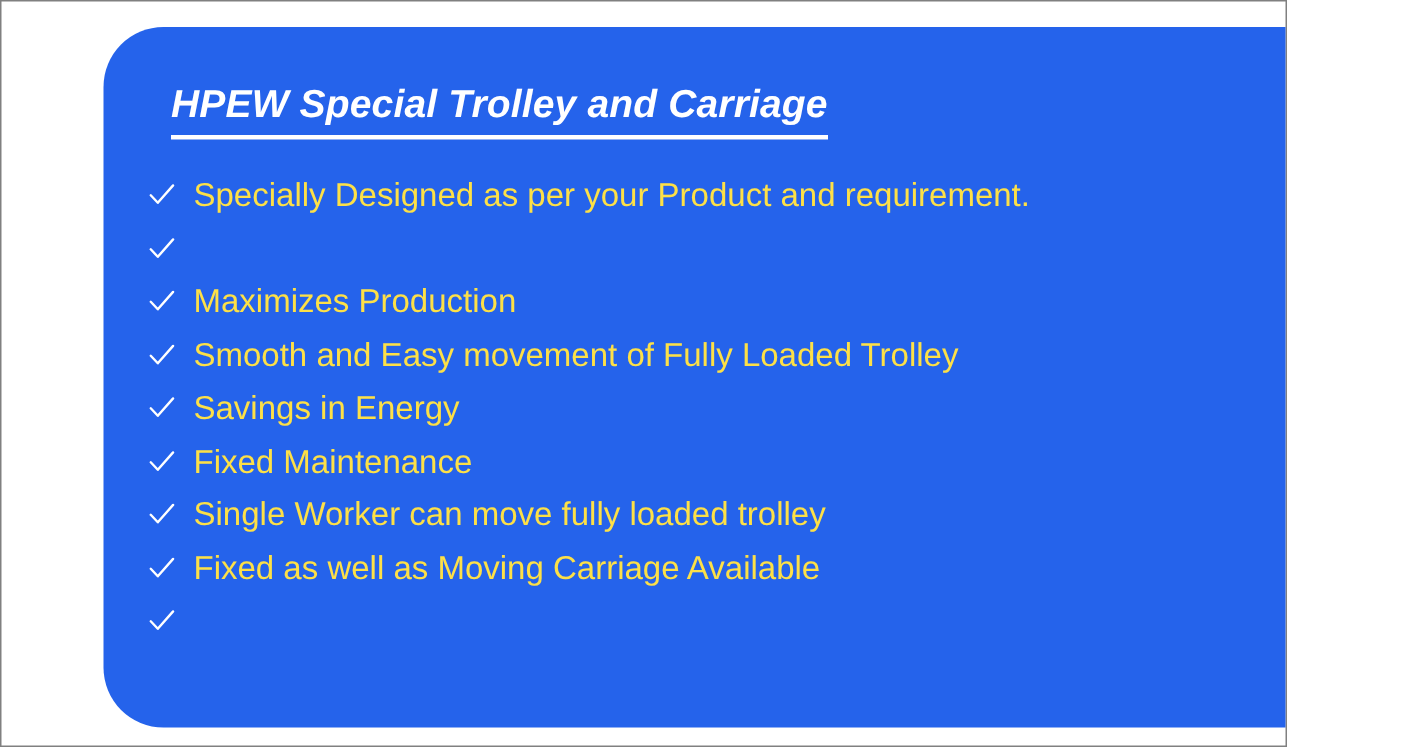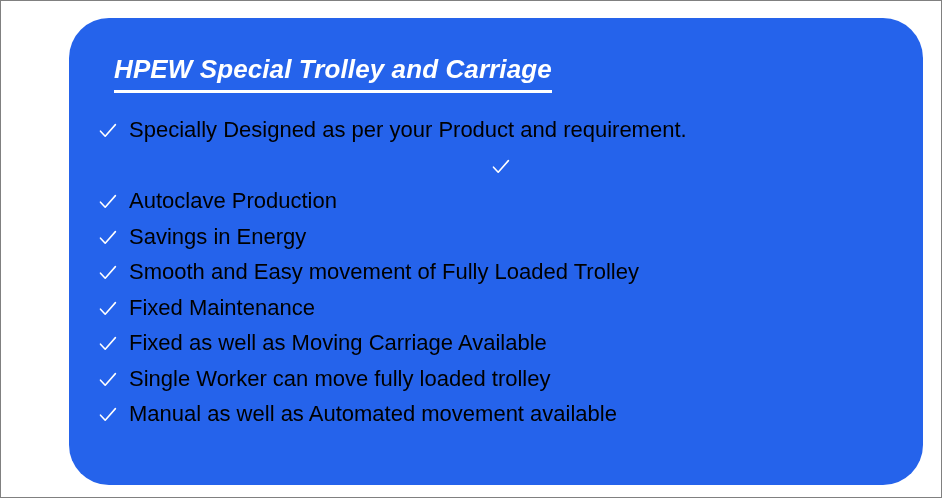--- a/index.html
+++ b/index.html
@@ -6,21 +6,21 @@
     margin: 0;
     padding: 0;
     background: #ffffff;
   }
   body {
     font-family: "Liberation Sans", sans-serif;
   }
 
   .slide {
     position: relative;
-    width: 942px;
+    width: 858px;
     height: 498px;
     box-sizing: border-box;
     background: #ffffff;
     border: 1px solid #808080;
     overflow: hidden;
   }
 
   .blue-panel {
     position: absolute;
     left: 68px;
@@ -57,25 +57,24 @@
     right: 8px;
     margin: 0;
     padding: 0;
     list-style: none;
   }
 
   .bullet-item {
     display: flex;
     align-items: flex-start;
     height: 35.5px;
-    color: #000000;
+    color: #fde047;
     font-size: 22px;
     line-height: 30px;
     white-space: nowrap;
-    justify-content: center;
   }
 
   .check-icon {
     flex: 0 0 auto;
     width: 32px;
     display: block;
     text-align: left;
     color: #ffffff;
     font-size: 19px;
     line-height: 30px;
@@ -121,72 +120,71 @@
           </svg>
         </span>
       </li>
 
       <li class="bullet-item">
         <span class="check-icon">
           <svg width="18" height="16" viewBox="0 0 18 16" aria-hidden="true">
             <path d="M1.5 8.2 L6.2 13.2 L16.4 1.6" fill="none" stroke="#ffffff" stroke-width="1.6" stroke-linecap="round" stroke-linejoin="round"></path>
           </svg>
         </span>
-        <span class="bullet-text">Autoclave Production</span>
+        <span class="bullet-text">Maximizes Production</span>
+      </li>
+
+      <li class="bullet-item">
+        <span class="check-icon">
+          <svg width="18" height="16" viewBox="0 0 18 16" aria-hidden="true">
+            <path d="M1.5 8.2 L6.2 13.2 L16.4 1.6" fill="none" stroke="#ffffff" stroke-width="1.6" stroke-linecap="round" stroke-linejoin="round"></path>
+          </svg>
+        </span>
+        <span class="bullet-text">Smooth and Easy movement of Fully Loaded Trolley</span>
       </li>
 
       <li class="bullet-item">
         <span class="check-icon">
           <svg width="18" height="16" viewBox="0 0 18 16" aria-hidden="true">
             <path d="M1.5 8.2 L6.2 13.2 L16.4 1.6" fill="none" stroke="#ffffff" stroke-width="1.6" stroke-linecap="round" stroke-linejoin="round"></path>
           </svg>
         </span>
         <span class="bullet-text">Savings in Energy</span>
       </li>
 
       <li class="bullet-item">
         <span class="check-icon">
           <svg width="18" height="16" viewBox="0 0 18 16" aria-hidden="true">
             <path d="M1.5 8.2 L6.2 13.2 L16.4 1.6" fill="none" stroke="#ffffff" stroke-width="1.6" stroke-linecap="round" stroke-linejoin="round"></path>
           </svg>
         </span>
-        <span class="bullet-text">Smooth and Easy movement of Fully Loaded Trolley</span>
+        <span class="bullet-text">Fixed Maintenance</span>
       </li>
 
       <li class="bullet-item">
         <span class="check-icon">
           <svg width="18" height="16" viewBox="0 0 18 16" aria-hidden="true">
             <path d="M1.5 8.2 L6.2 13.2 L16.4 1.6" fill="none" stroke="#ffffff" stroke-width="1.6" stroke-linecap="round" stroke-linejoin="round"></path>
           </svg>
         </span>
-        <span class="bullet-text">Fixed Maintenance</span>
+        <span class="bullet-text">Single Worker can move fully loaded trolley</span>
       </li>
 
       <li class="bullet-item">
         <span class="check-icon">
           <svg width="18" height="16" viewBox="0 0 18 16" aria-hidden="true">
             <path d="M1.5 8.2 L6.2 13.2 L16.4 1.6" fill="none" stroke="#ffffff" stroke-width="1.6" stroke-linecap="round" stroke-linejoin="round"></path>
           </svg>
         </span>
         <span class="bullet-text">Fixed as well as Moving Carriage Available</span>
       </li>
 
       <li class="bullet-item">
         <span class="check-icon">
           <svg width="18" height="16" viewBox="0 0 18 16" aria-hidden="true">
             <path d="M1.5 8.2 L6.2 13.2 L16.4 1.6" fill="none" stroke="#ffffff" stroke-width="1.6" stroke-linecap="round" stroke-linejoin="round"></path>
           </svg>
         </span>
-        <span class="bullet-text">Single Worker can move fully loaded trolley</span>
-      </li>
-
-      <li class="bullet-item">
-        <span class="check-icon">
-          <svg width="18" height="16" viewBox="0 0 18 16" aria-hidden="true">
-            <path d="M1.5 8.2 L6.2 13.2 L16.4 1.6" fill="none" stroke="#ffffff" stroke-width="1.6" stroke-linecap="round" stroke-linejoin="round"></path>
-          </svg>
-        </span>
-        <span class="bullet-text">Manual as well as Automated movement available</span>
       </li>
 
     </ul>
   </div>
 </div>
 
 </body></html>

